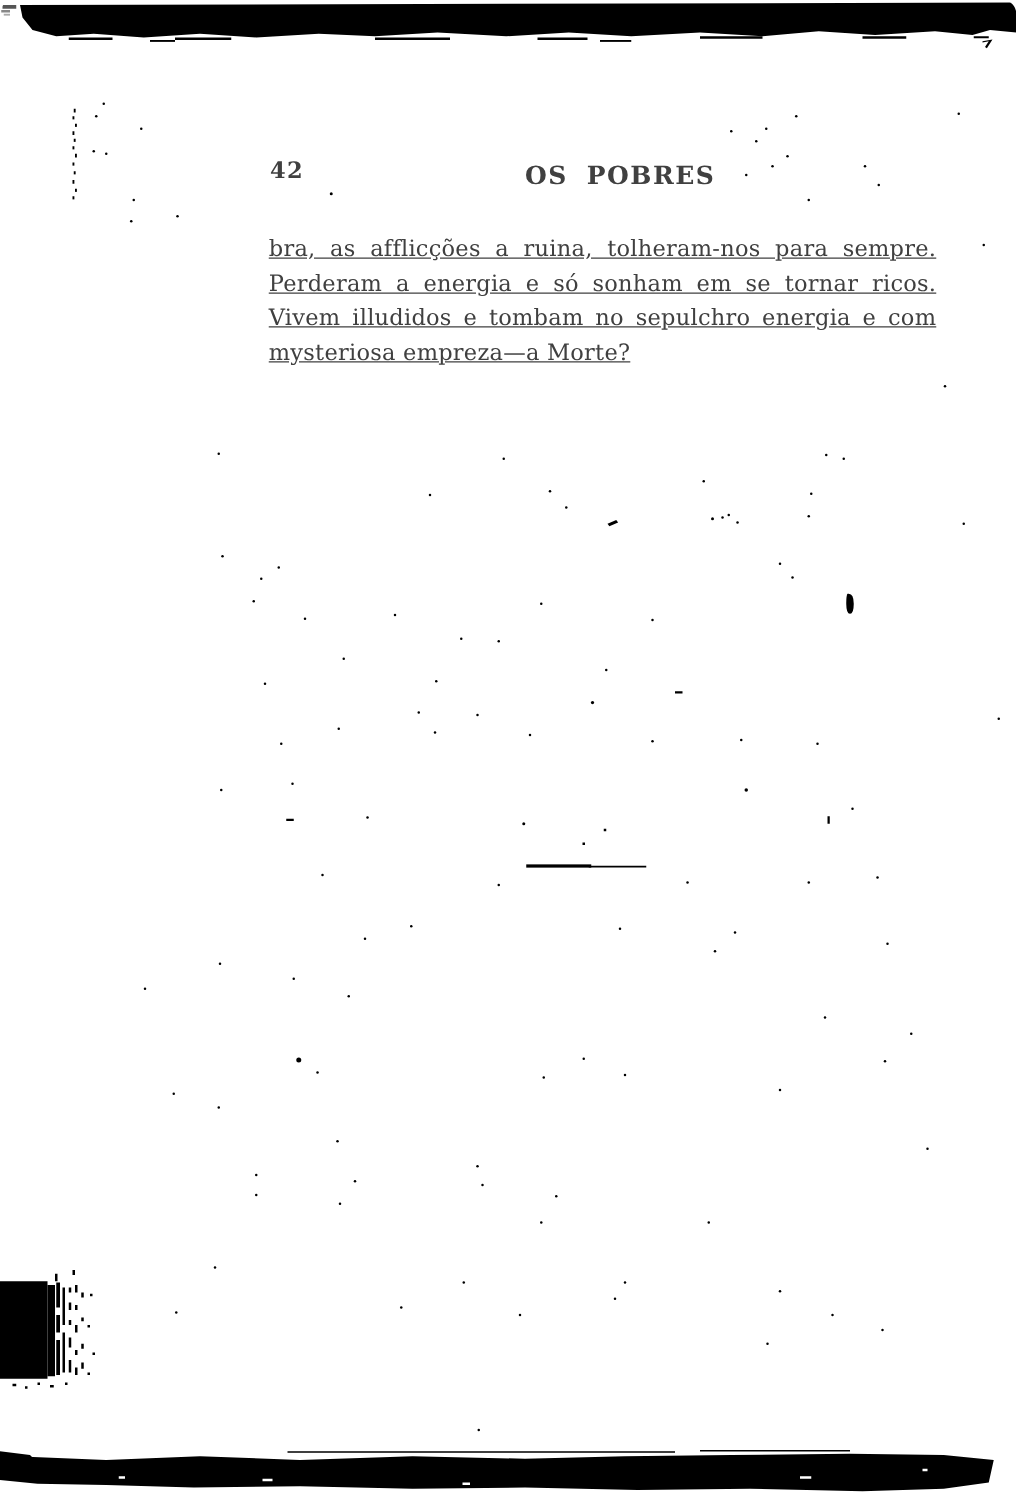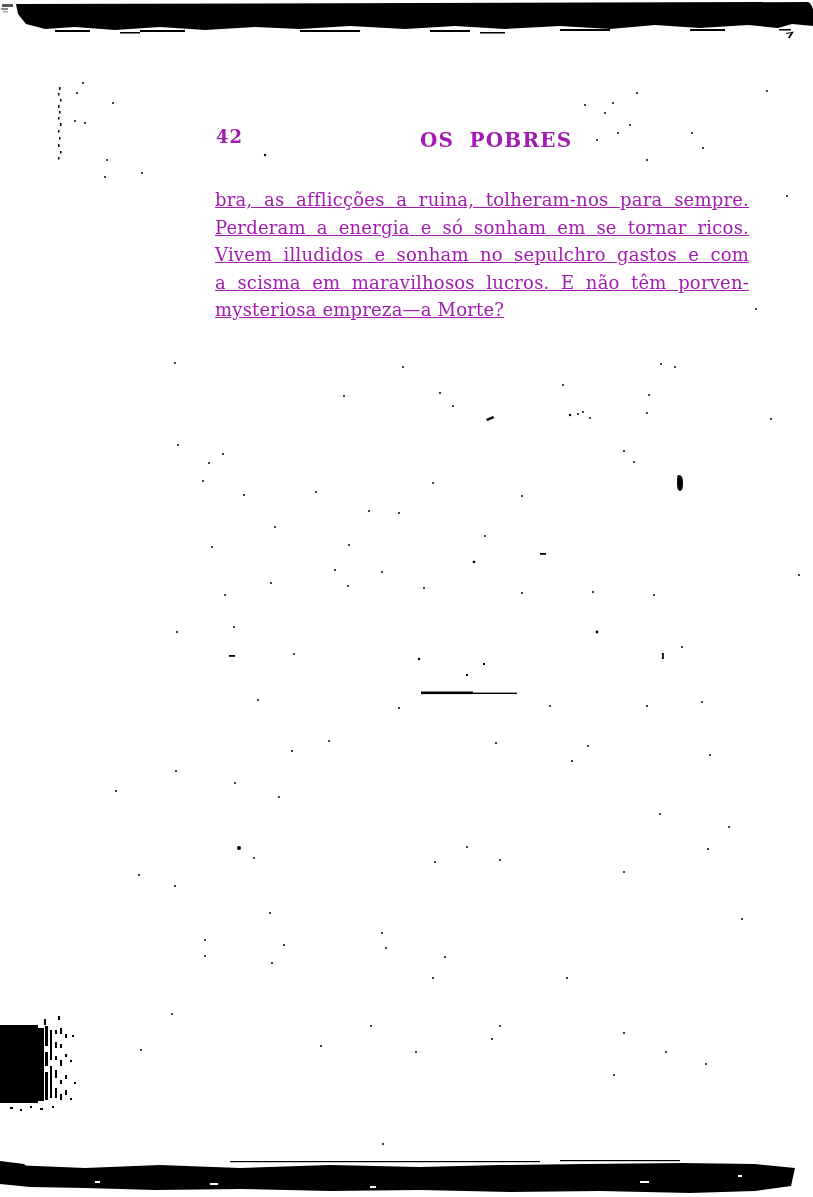--- a/index.html
+++ b/index.html
@@ -1,20 +1,20 @@
 <!DOCTYPE html>
 <html><head>
 <meta charset="utf-8">
 <style>
   html,body{margin:0;padding:0;background:#ffffff;}
   .page{
     position:relative;
     width:813px;height:1197px;
     background:#ffffff;
-    color:#a21caf;
+    color:#404040;
     font-family:"DejaVu Serif", serif;
     overflow:hidden;
     border-radius:11px;
   }
   .artifacts{
     position:absolute;left:0;top:0;width:813px;height:1197px;
     pointer-events:none;
   }
   .page-number{
     position:absolute;left:216px;top:126px;
@@ -263,18 +263,17 @@
       <circle cx="799" cy="575" r="1"></circle>
     </g>
   </svg>
 
   <span class="page-number">42</span>
   <span class="running-title">OS POBRES</span>
 
   <div class="body-paragraph">
     <div class="text-line">bra, as afflicções a ruina, tolheram-nos para sempre.</div>
     <div class="text-line">Perderam a energia e só sonham em se tornar ricos.</div>
-    <div class="text-line">Vivem illudidos e sonham no sepulchro gastos e com</div>
-    <div class="text-line">a scisma em maravilhosos lucros. E não têm porven-</div>
+    <div class="text-line">Vivem illudidos e tombam no sepulchro energia e com</div>
     <div class="text-line last">mysteriosa empreza—a Morte?</div>
   </div>
 
 </div>
 
 </body></html>

